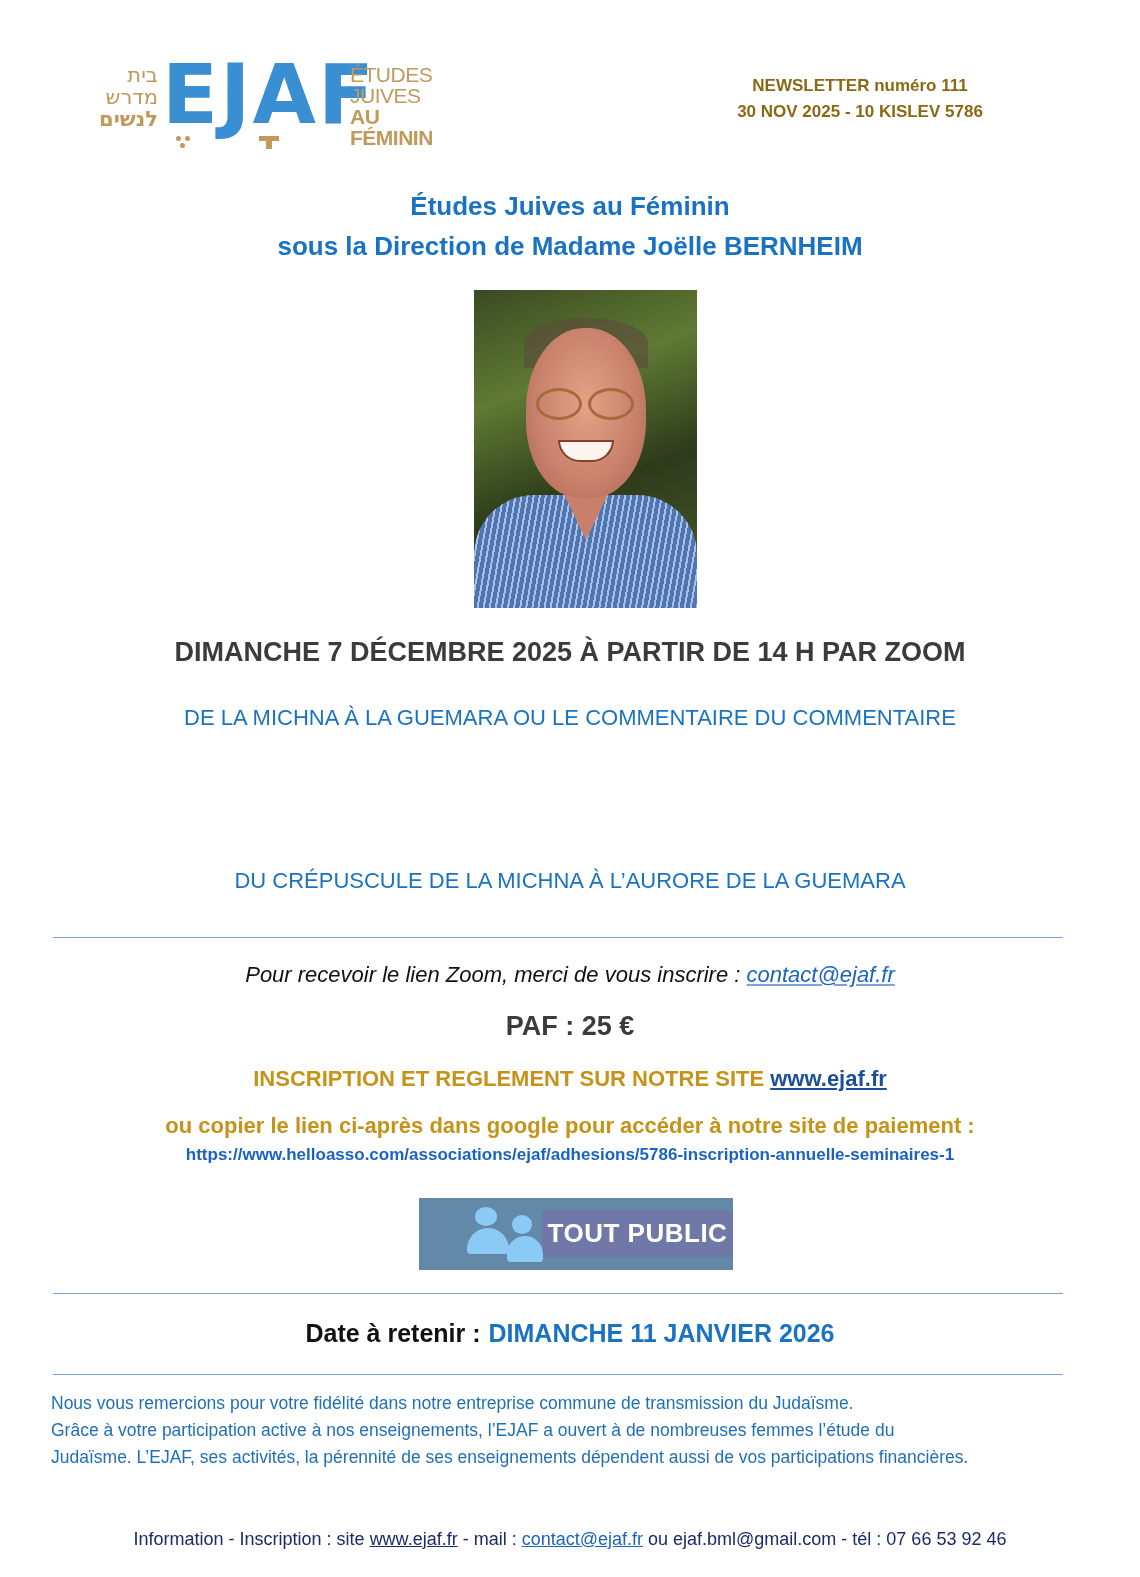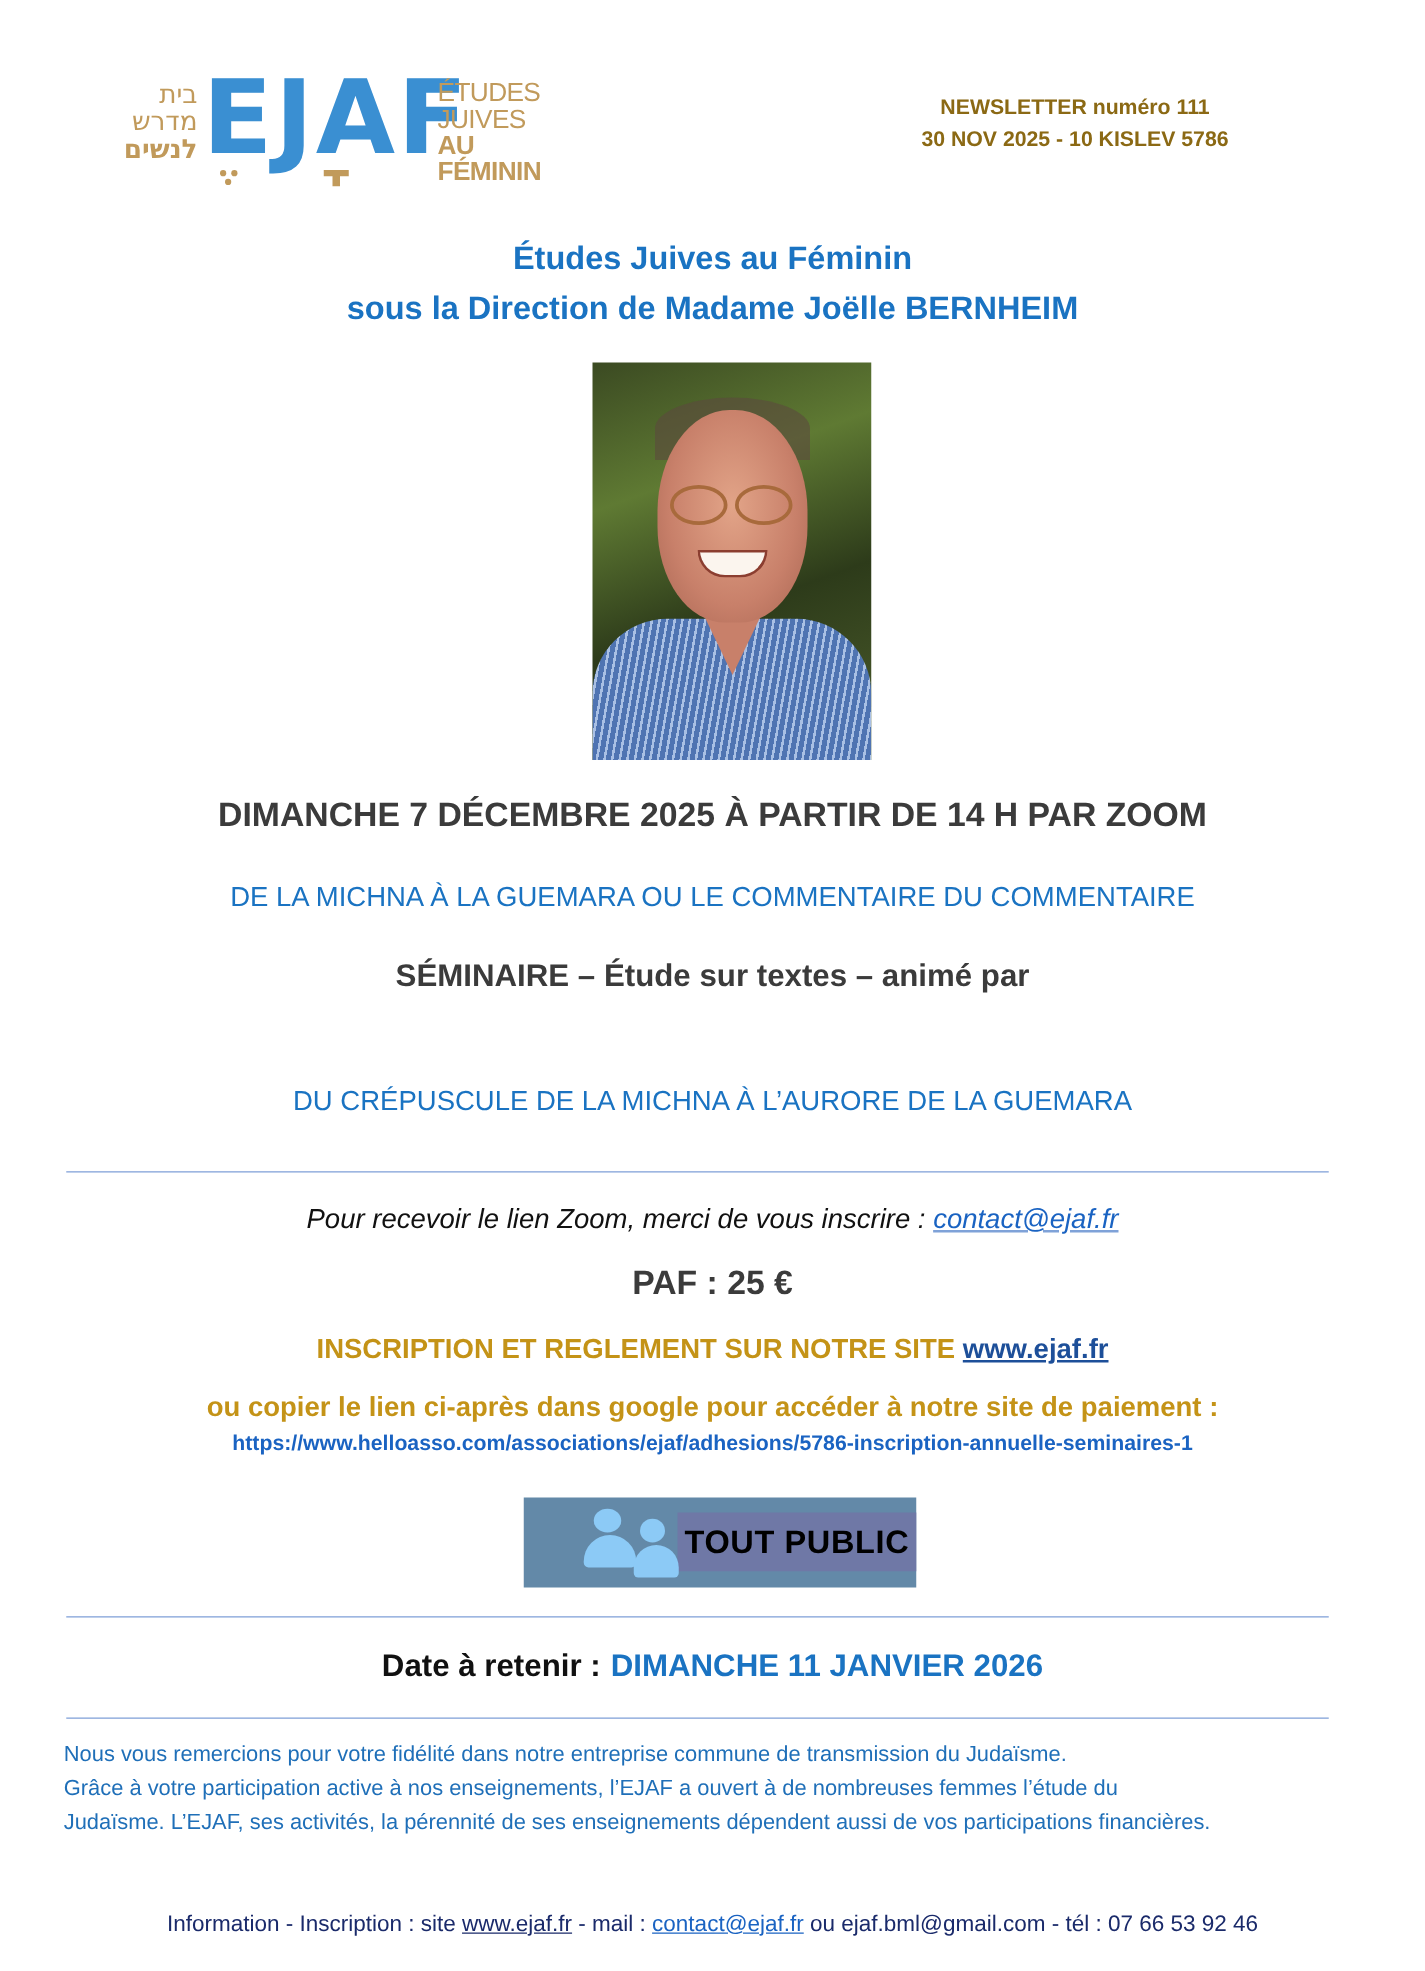--- a/index.html
+++ b/index.html
@@ -45,21 +45,21 @@
   .zoom-line { top: 960px; color: #111111; font-style: italic; font-size: 22px; line-height: 30px; }
   .link { color: #1a63c2; text-decoration: underline; text-decoration-color: #7fa2d8; }
   .paf { top: 1009px; color: #3b3b3b; font-weight: bold; font-size: 27px; line-height: 34px; }
   .inscr { top: 1064px; color: #c49317; font-weight: bold; font-size: 22px; line-height: 30px; }
   .inscr .site { color: #1d4f99; text-decoration: underline; }
   .copy { top: 1111px; color: #c49317; font-weight: bold; font-size: 22px; line-height: 30px; }
   .url { top: 1143px; color: #1a63c2; font-weight: bold; font-size: 17px; line-height: 24px; }
 
   .badge { left: 419px; top: 1198px; width: 314px; height: 72px; background: #6389a8; }
   .badge .label-bg { position: absolute; left: 123px; top: 12px; width: 191px; height: 47px; background: #6f78a6; }
-  .badge .label { position: absolute; left: 123px; top: 12px; width: 191px; height: 47px; line-height: 47px; text-align: center; color: #000000; font-weight: bold; font-size: 26px; letter-spacing: 0.5px; }
+  .badge .label { position: absolute; left: 123px; top: 12px; width: 191px; height: 47px; line-height: 47px; text-align: center; color: #ffffff; font-weight: bold; font-size: 26px; letter-spacing: 0.5px; }
   .badge .person1-head { position: absolute; left: 56px; top: 9px; width: 22px; height: 19px; border-radius: 50%; background: #8ccaf6; }
   .badge .person1-body { position: absolute; left: 48px; top: 30px; width: 42px; height: 26px; border-radius: 22px 22px 4px 4px; background: #8ccaf6; }
   .badge .person2-head { position: absolute; left: 93px; top: 17px; width: 20px; height: 19px; border-radius: 50%; background: #8ccaf6; }
   .badge .person2-body { position: absolute; left: 88px; top: 38px; width: 36px; height: 26px; border-radius: 20px 20px 4px 4px; background: #8ccaf6; }
 
   .retenir { top: 1317px; font-weight: bold; font-size: 25px; line-height: 32px; }
   .retenir .lbl { color: #111111; }
   .retenir .val { color: #1a73c2; margin-left: 8px; }
 
   .thanks { left: 51px; top: 1390px; width: 1070px; color: #1f6fb8; font-size: 17.5px; line-height: 27px; }
@@ -110,21 +110,20 @@
   <div class="collar"></div>
   <div class="face"></div>
   <div class="glasses-l"></div>
   <div class="glasses-r"></div>
   <div class="smile"></div>
 </div>
 
 <div class="abs center date-main">DIMANCHE 7 DÉCEMBRE 2025 À PARTIR DE 14 H PAR ZOOM</div>
 <div class="abs center subtitle-blue" style="top:703px;">DE LA MICHNA À LA GUEMARA OU LE COMMENTAIRE DU COMMENTAIRE</div>
 <div class="abs center seminar">
-  <div>SÉMINAIRE – Étude sur textes – animé par</div>
 </div>
 <div class="abs center subtitle-blue" style="top:866px;">DU CRÉPUSCULE DE LA MICHNA À L’AURORE DE LA GUEMARA</div>
 
 <div class="abs rule" style="top:937px;"></div>
 
 <div class="abs center zoom-line">
   <span>Pour recevoir le lien Zoom, merci de vous inscrire : </span><span class="link">contact@ejaf.fr</span>
 </div>
 <div class="abs center paf">PAF : 25 €</div>
 <div class="abs center inscr">

